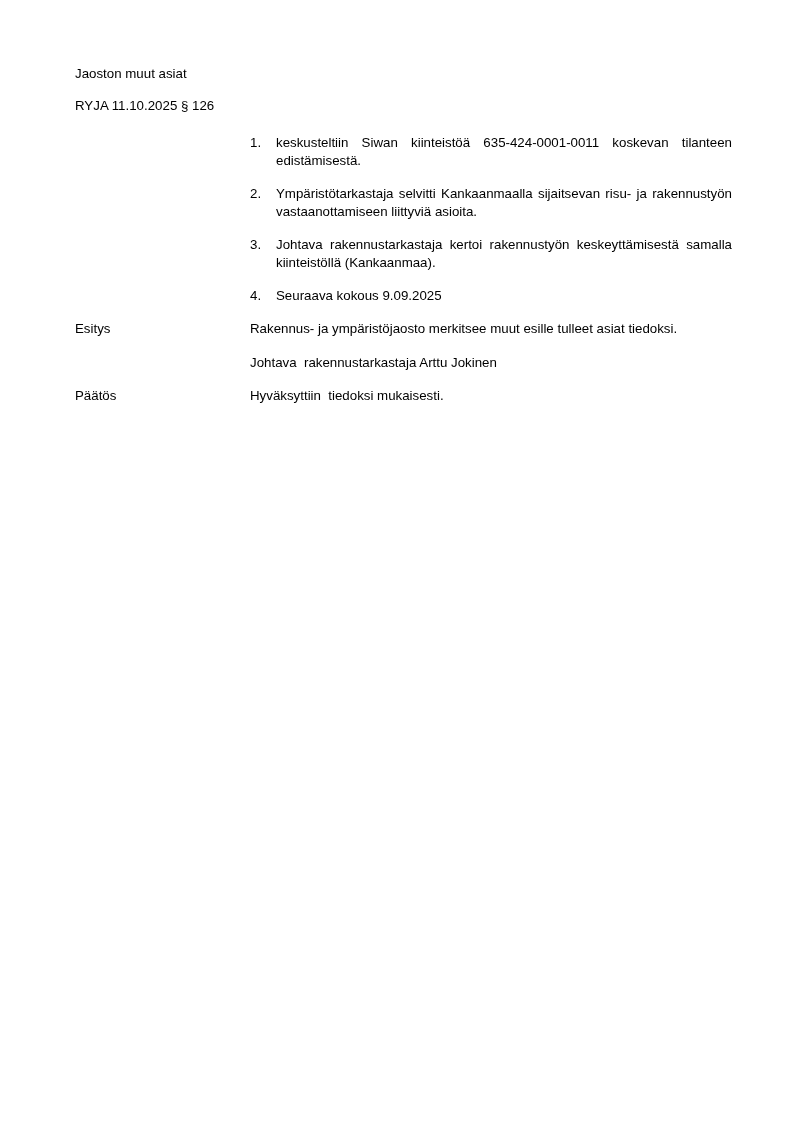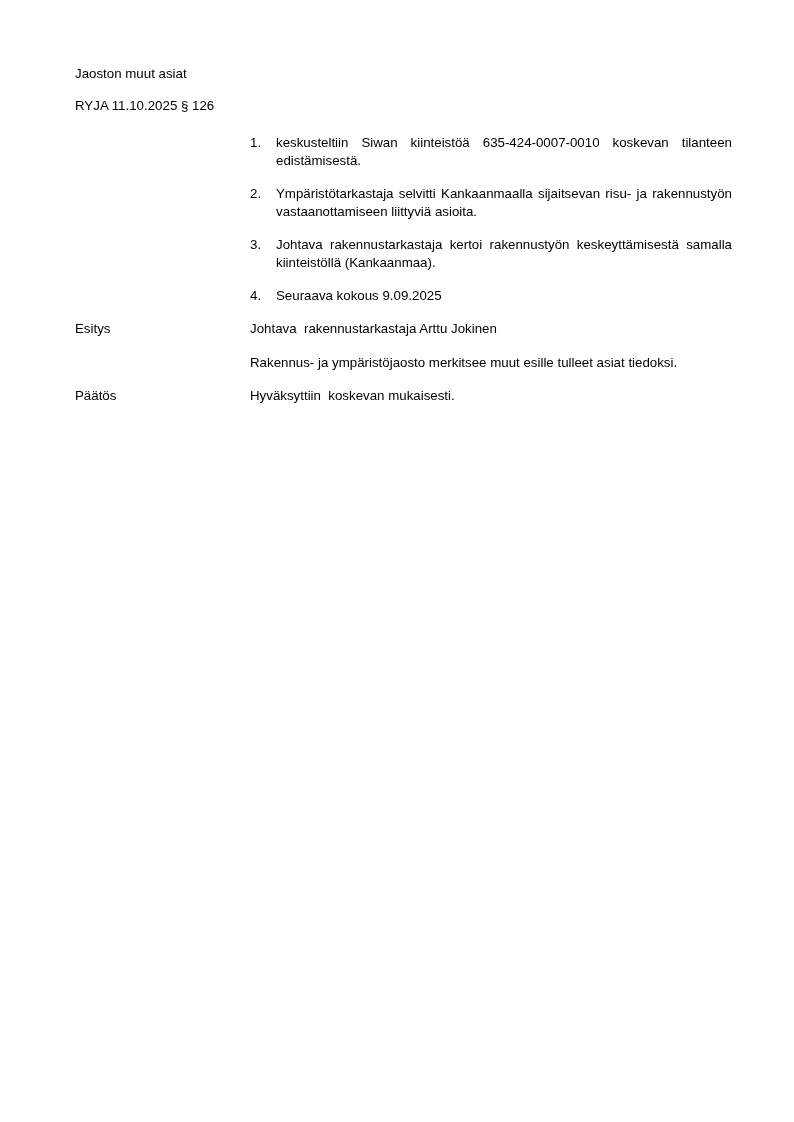--- a/index.html
+++ b/index.html
@@ -79,35 +79,35 @@
 <body>
 
 <div class="page">
 
   <p class="title">Jaoston muut asiat</p>
 
   <p class="ref">RYJA 11.10.2025 § 126</p>
 
   <div class="indent-block">
     <ol class="items">
-      <li>keskusteltiin Siwan kiinteistöä 635-424-0007-0010 koskevan tilanteen edistämisestä.</li>
+      <li>keskusteltiin Siwan kiinteistöä 635-424-0001-0011 koskevan tilanteen edistämisestä.</li>
       <li>Ympäristötarkastaja selvitti Kankaanmaalla sijaitsevan risu- ja rakennustyön vastaanottamiseen liittyviä asioita.</li>
       <li>Johtava rakennustarkastaja kertoi rakennustyön keskeyttämisestä samalla kiinteistöllä (Kankaanmaa).</li>
       <li>Seuraava kokous 9.09.2025</li>
     </ol>
   </div>
 
   <div class="row">
     <div class="label-col">Esitys</div>
     <div class="content-col">
+      <p class="para">Rakennus- ja ympäristöjaosto merkitsee muut esille tulleet asiat tiedoksi.</p>
       <p class="para">Johtava  rakennustarkastaja Arttu Jokinen</p>
-      <p class="para">Rakennus- ja ympäristöjaosto merkitsee muut esille tulleet asiat tiedoksi.</p>
     </div>
   </div>
 
   <div class="row">
     <div class="label-col">Päätös</div>
     <div class="content-col">
-      <p class="para">Hyväksyttiin  koskevan mukaisesti.</p>
+      <p class="para">Hyväksyttiin  tiedoksi mukaisesti.</p>
     </div>
   </div>
 
 </div>
 
 </body></html>

